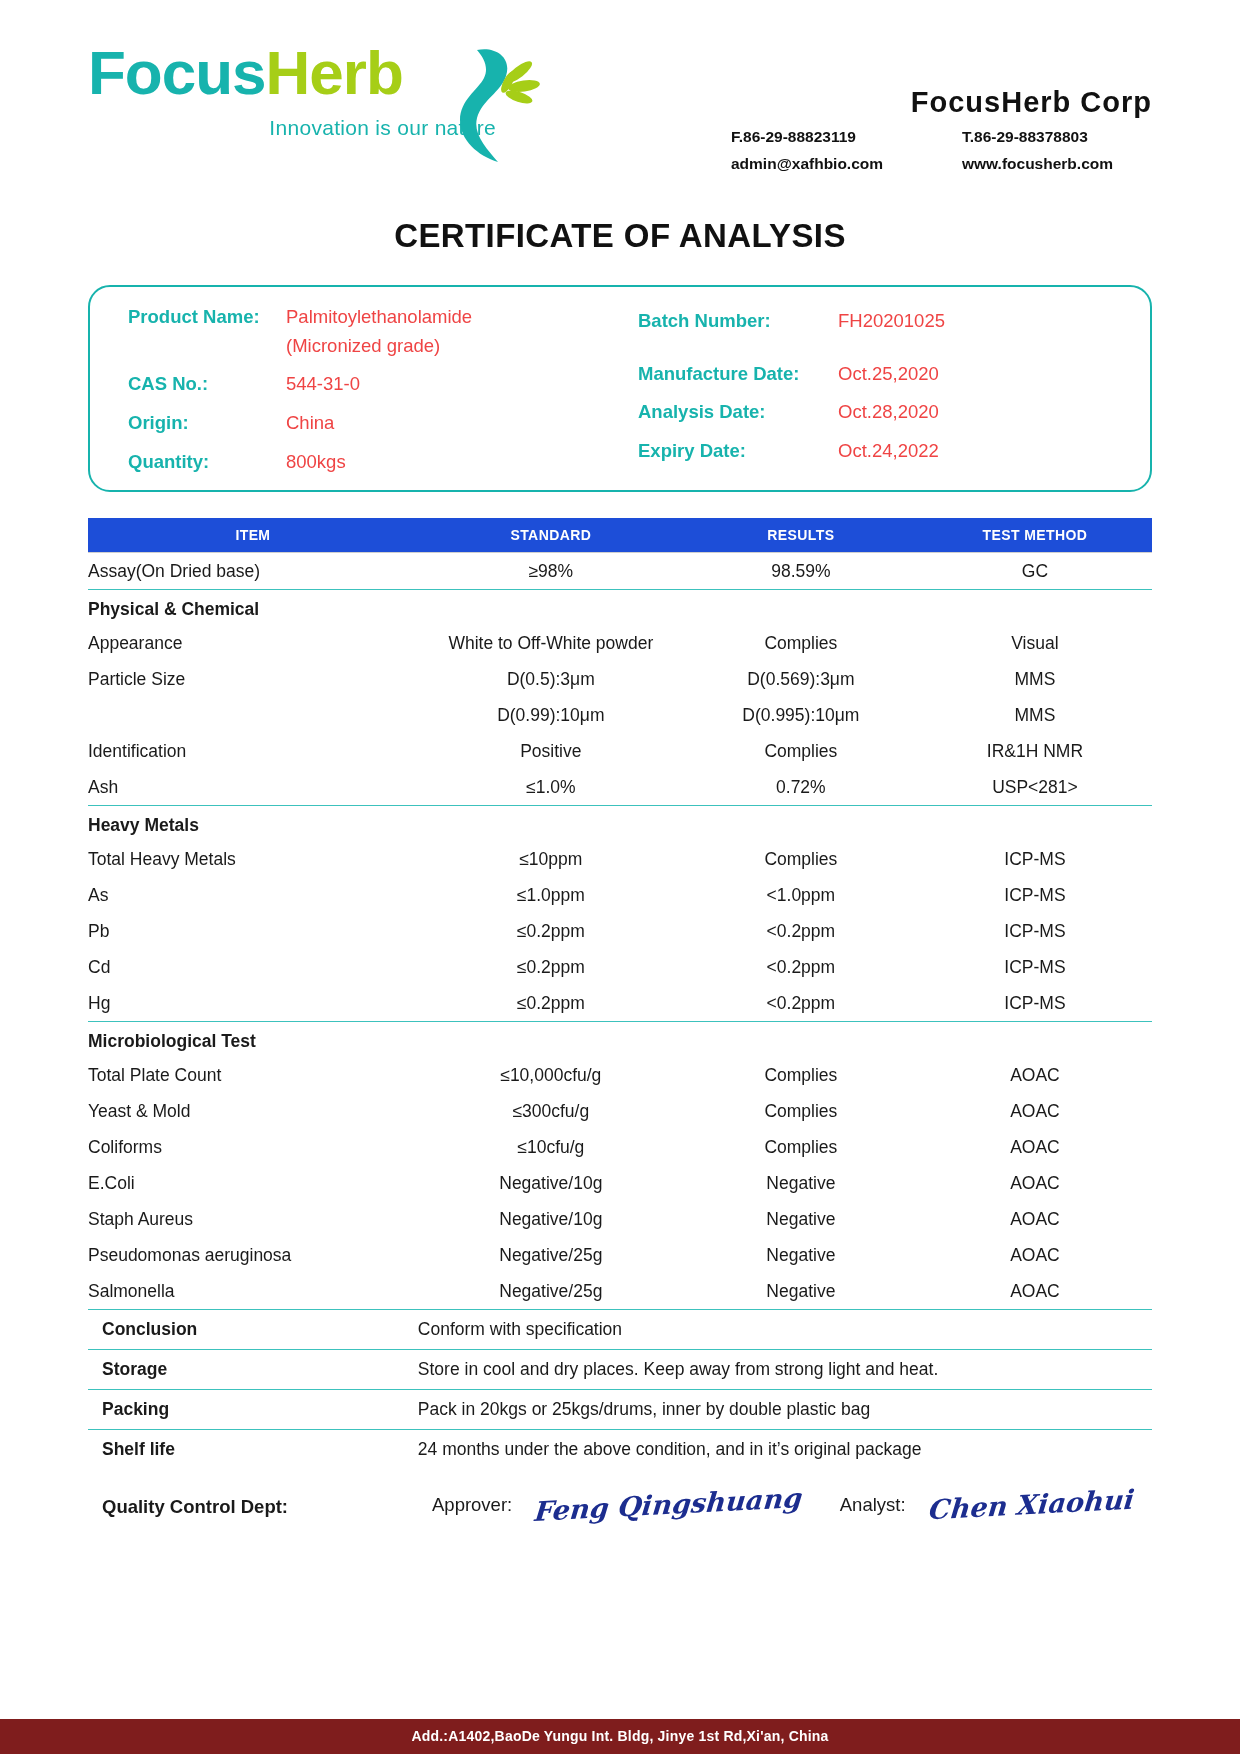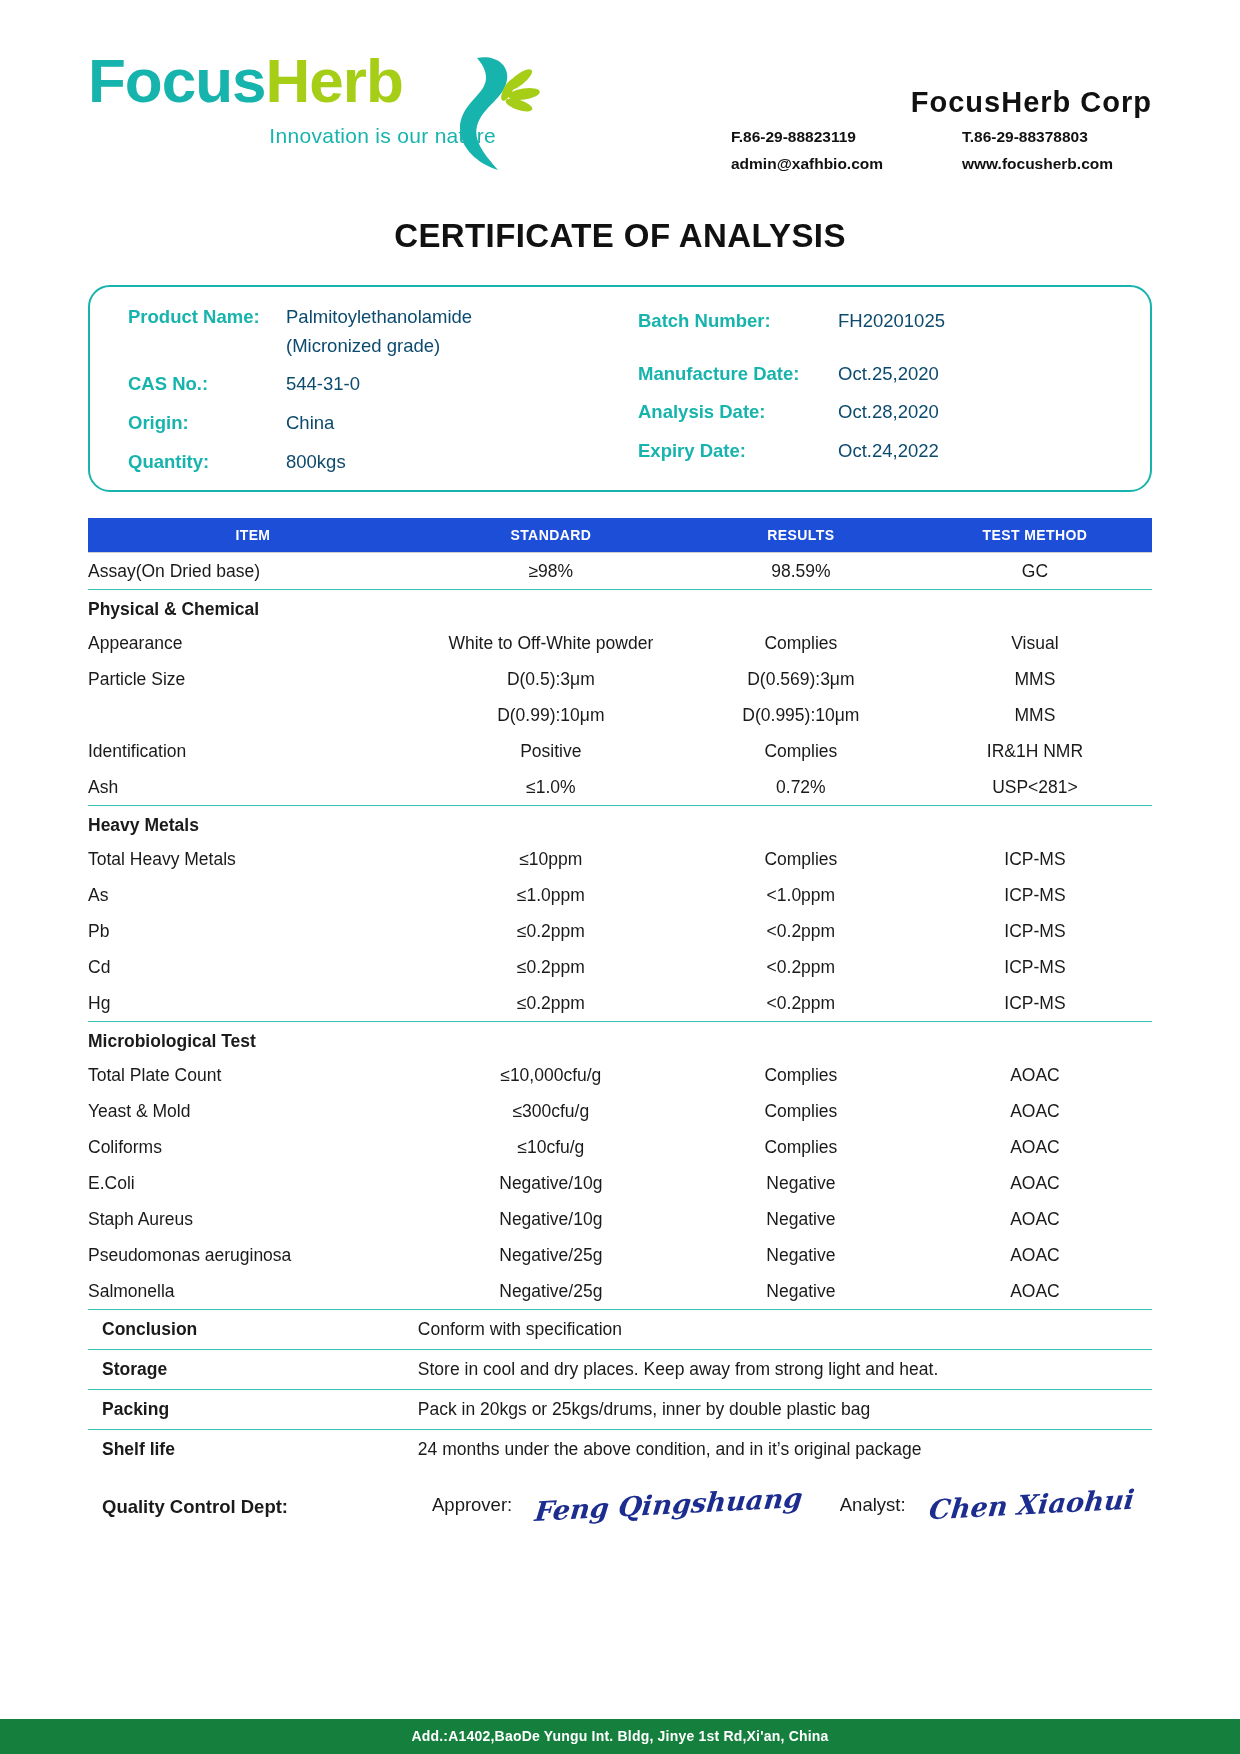--- a/index.html
+++ b/index.html
@@ -9,21 +9,21 @@
     background:#ffffff;
     font-family:"Liberation Sans", sans-serif;
     color:#1a1a1a;
     position:relative;
     overflow:hidden;
   }
   .page { position:relative; width:1240px; height:1754px; padding:0 88px; }
 
   
   .header { display:flex; align-items:flex-start; justify-content:space-between; padding-top:42px; }
-  .logo-wrap { position:relative; width:430px; height:120px;margin-top:8px; }
+  .logo-wrap { position:relative; width:430px; height:120px; }
   .logo-text { font-size:62px; font-weight:700; letter-spacing:-1px; line-height:1; }
   .logo-focus { color:#17b3ad; }
   .logo-herb { color:#a6ce17; }
   .logo-tag { color:#17b3ad; font-size:21px; text-align:right; padding-right:22px; margin-top:12px; letter-spacing:.3px;}
   .logo-mark { position:absolute; right:-22px; top:2px; }
 
   .corp { text-align:right; padding-top:44px; }
   .corp-name { font-size:29px; font-weight:700; letter-spacing:1px; color:#111; }
   .corp-line { display:flex; justify-content:space-between; gap:46px; font-size:15.5px; font-weight:700; margin-top:9px; color:#111; }
   .corp-line span { display:inline-block; }
@@ -36,21 +36,21 @@
   
   .info-box {
     margin-top:30px; border:2.5px solid #17b3ad; border-radius:22px;
     padding:16px 0 14px 0; display:flex;
   }
   .info-col { width:50%; padding-left:38px; }
   .info-col.right { padding-left:18px; }
   .info-row { display:flex; align-items:flex-start; margin:0 0 10px 0; }
   .info-row:last-child { margin-bottom:0; }
   .lbl { color:#17b3ad; font-weight:700; font-size:18.5px; line-height:1.55; }
-  .val { color:#0c4a6e; font-size:18.5px; line-height:1.55; }
+  .val { color:#ef4444; font-size:18.5px; line-height:1.55; }
   .info-col.left .lbl { width:158px; flex:none; }
   .info-col.right .lbl { width:200px; flex:none; }
   .val-multi div { line-height:1.55; }
 
   
   table.coa { width:100%; border-collapse:collapse; margin-top:26px; table-layout:fixed; }
   table.coa col.c1 { width:31%; }
   table.coa col.c2 { width:25%; }
   table.coa col.c3 { width:22%; }
   table.coa col.c4 { width:22%; }
@@ -76,21 +76,21 @@
   .sig-label { font-size:18.5px; }
   .sig-hand {
     font-family:"DejaVu Serif", serif; font-style:italic; font-weight:700;
     color:#1c2d8f; font-size:27px; transform:skewX(-9deg) rotate(-3deg);
     white-space:nowrap; line-height:1;
   }
   .sig-gap { width:38px; }
 
   
   .footer {
-    position:absolute; left:0; bottom:0; width:1240px; background:#15803d;
+    position:absolute; left:0; bottom:0; width:1240px; background:#7f1d1d;
     color:#fff; text-align:center; font-size:14px; font-weight:700;
     padding:9px 0 10px 0; letter-spacing:.2px;
   }
 </style>
 </head>
 <body>
 
 <div class="page">
 
   <div class="header">

